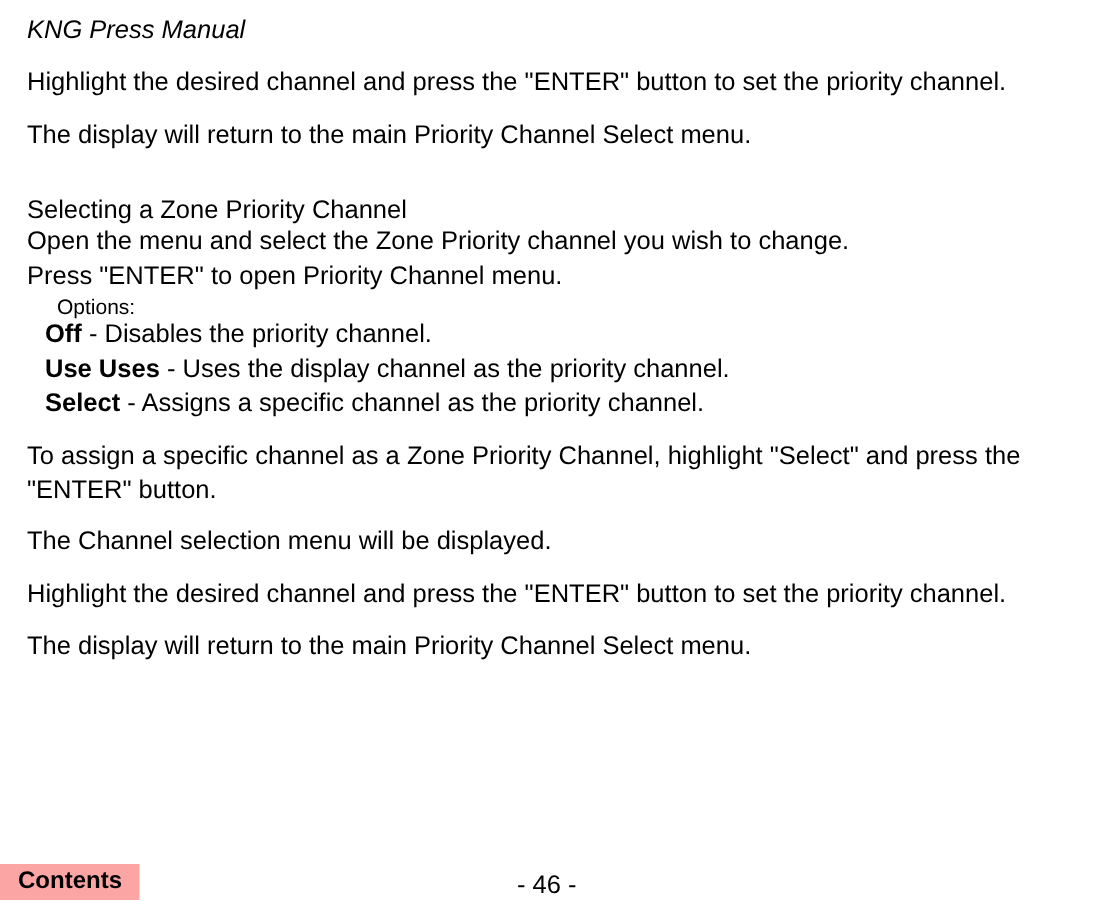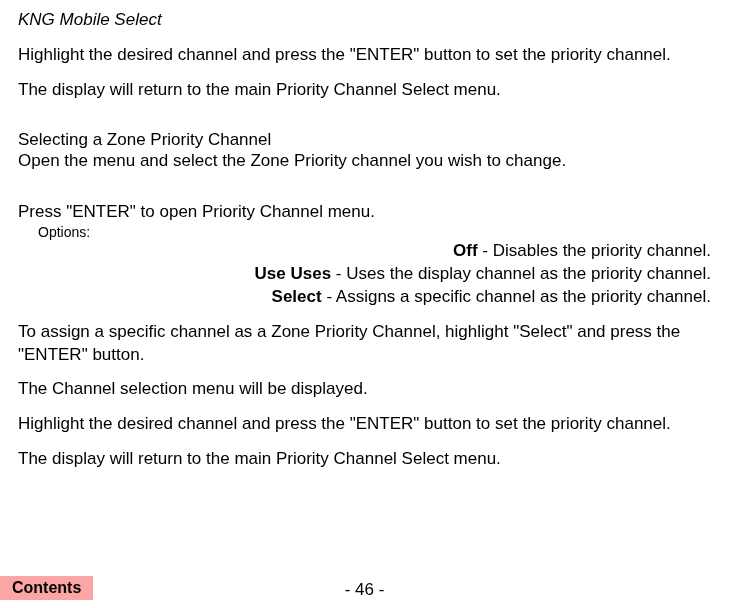--- a/index.html
+++ b/index.html
@@ -55,34 +55,33 @@
     .contents-btn {
       position: absolute;
       left: 0;
       bottom: 0;
       background: #fca5a5;
       padding: 3px 12px;
       font-size: 16px;
       font-weight: bold;
     }
     .option-sub {
-      margin-left: 32px;
-      text-align: right;
+      margin-left: 12px;
     }
   </style>
 </head>
 <body>
 
-<div class="header-title">KNG Mobile Select</div>
+<div class="header-title">KNG Press Manual</div>
 
 <div class="para">Highlight the desired channel and press the "ENTER" button to set the priority channel.</div>
 <div class="para">The display will return to the main Priority Channel Select menu.</div>
 
 <div class="section-heading">Selecting a Zone Priority Channel</div>
-<div class="para" style="margin-bottom:28px;">Open the menu and select the Zone Priority channel you wish to change.</div>
+<div class="para" style="margin-bottom:0;">Open the menu and select the Zone Priority channel you wish to change.</div>
 
 <div style="margin-bottom:12px;">
   <div class="para" style="margin-bottom:0;">Press "ENTER" to open Priority Channel menu.</div>
   <div class="options-label">Options:</div>
   <div class="option-sub">
     <div class="option-line">
       <b>Off</b><span> - Disables the priority channel.</span>
     </div>
     <div class="option-line">
       <b>Use Uses</b><span> - Uses the display channel as the priority channel.</span>

